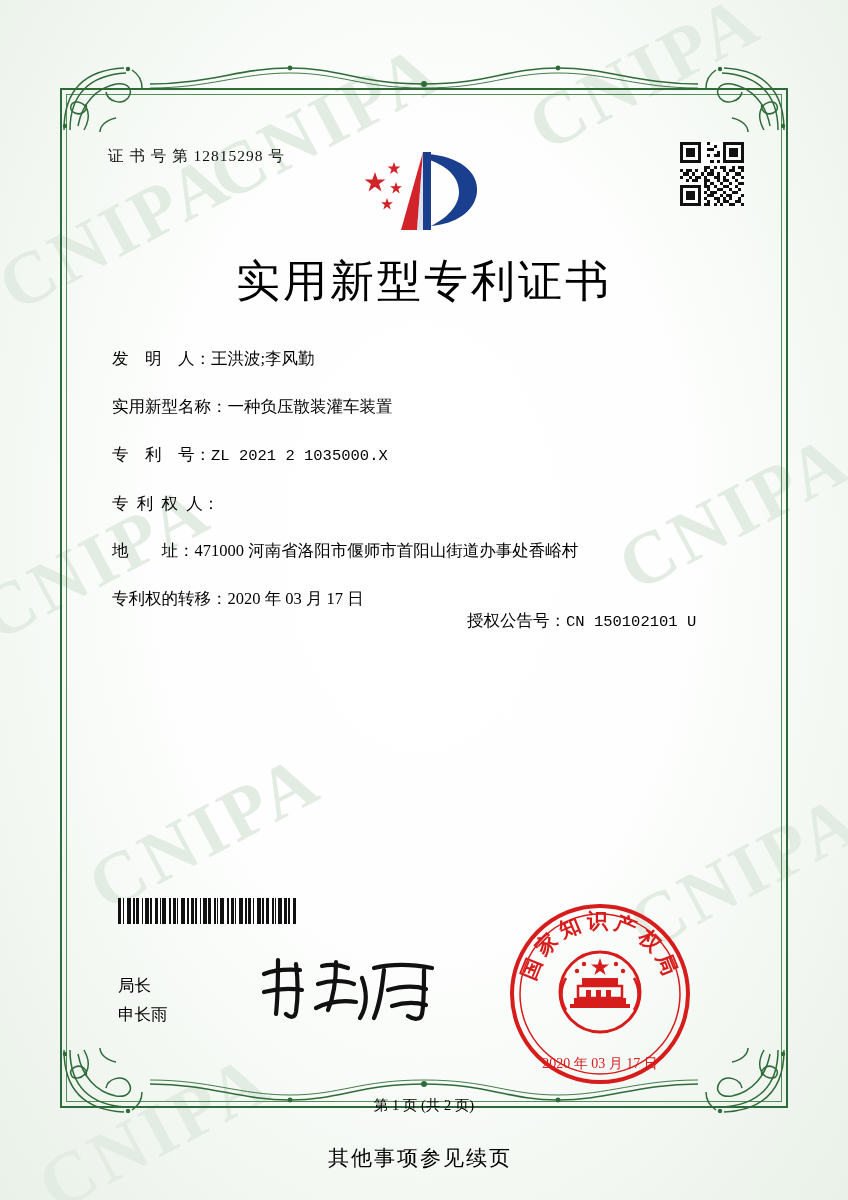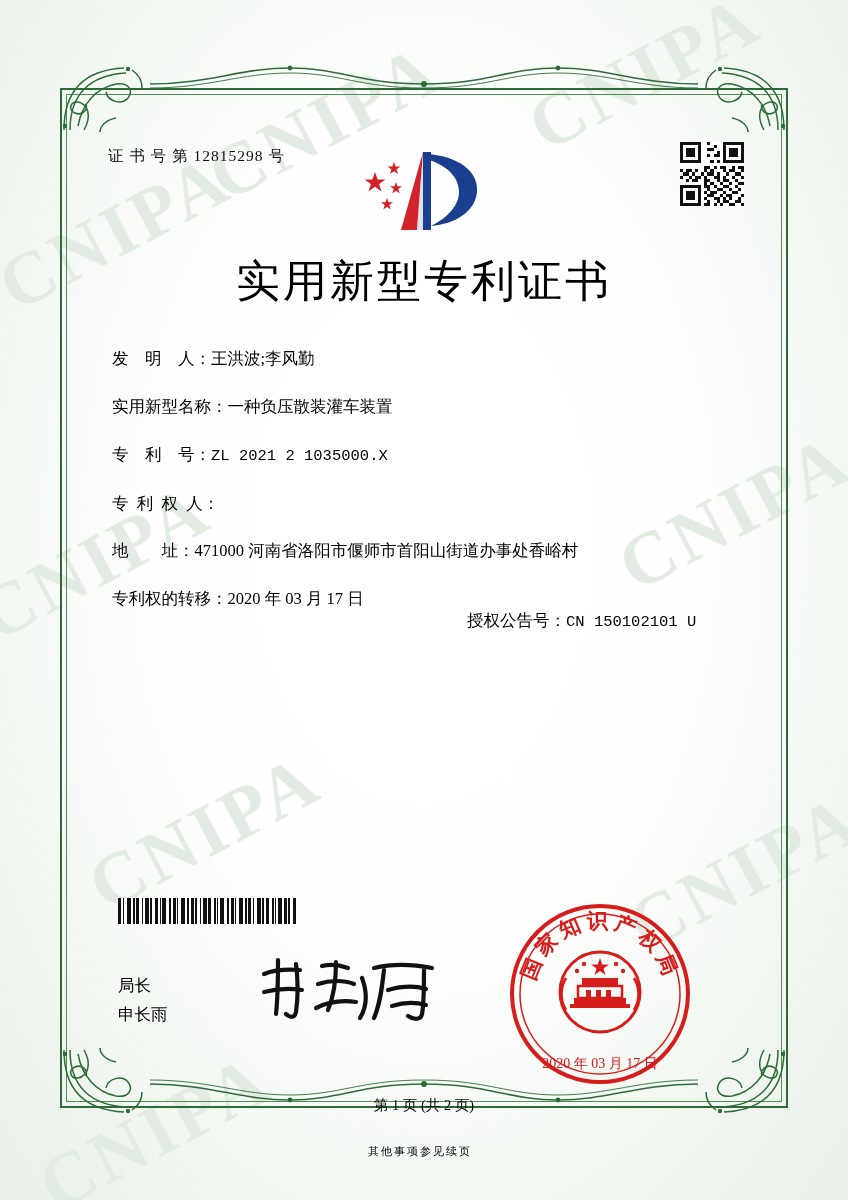--- a/index.html
+++ b/index.html
@@ -220,21 +220,21 @@
     font-size: 14.5px;
     color: #000;
   }
 
   .footer-note {
     position: absolute;
     left: 0;
     right: 8px;
     top: 1144px;
     text-align: center;
-    font-size: 11px;
+    font-size: 21px;
     letter-spacing: 2px;
     color: #000;
   }
 </style>
 </head>
 <body>
 
 <div class="page">
 
   <div class="watermark" style="left:-10px; top:190px; font-size:74px; transform:rotate(-28deg);">CNIPA</div>

